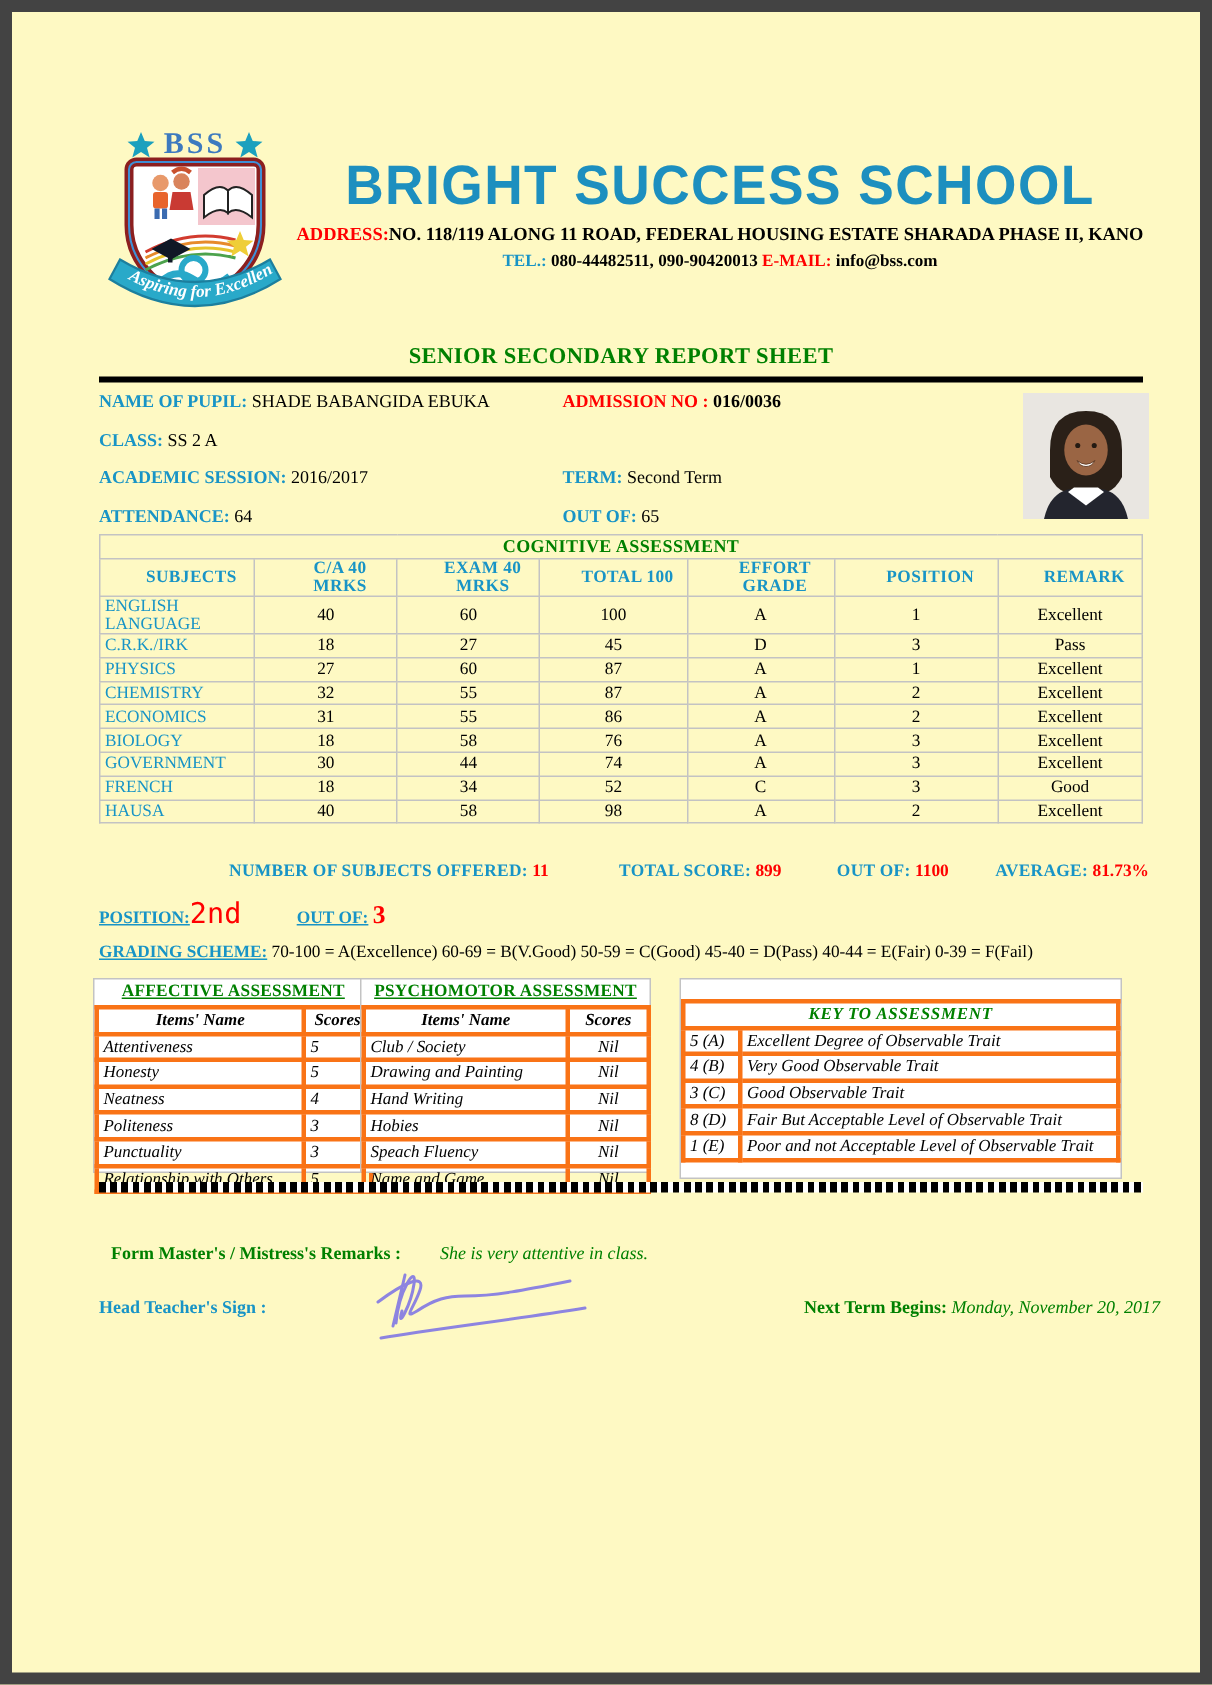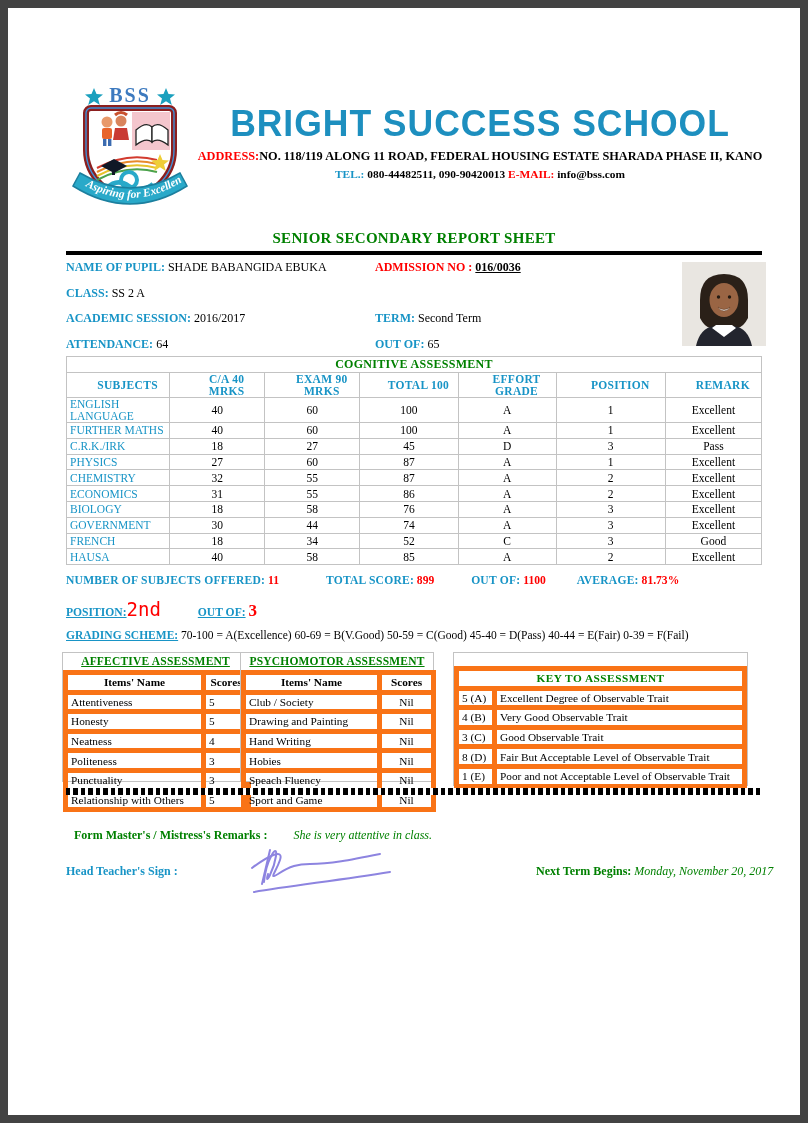--- a/index.html
+++ b/index.html
@@ -1,65 +1,65 @@
 <!DOCTYPE html>
 <html><head>
 <meta charset="utf-8">
 <style>
   html,body{margin:0;padding:0;}
   body{width:808px;height:1123px;background:#434343;position:relative;font-family:"Liberation Serif",serif;}
-  .page{position:absolute;left:8px;top:8px;width:792px;height:1107px;background:#ffffff;overflow:hidden;}
+  .page{position:absolute;left:8px;top:8px;width:792px;height:1107px;background:#fef9c3;overflow:hidden;}
   .abs{position:absolute;}
 
   
   .logo{left:55px;top:74px;width:134px;height:138px;}
   .header-text{left:185px;top:96px;width:574px;text-align:center;}
   .school-name{font-family:"Liberation Sans",sans-serif;font-weight:bold;font-size:37px;line-height:40px;color:#1D8FBF;letter-spacing:1px;transform:scaleX(.96);transform-origin:center;white-space:nowrap;}
   .addr-line{font-size:12.3px;font-weight:bold;color:#000;margin-top:5px;white-space:nowrap;}
   .tel-line{font-size:11.4px;font-weight:bold;color:#000;margin-top:4px;white-space:nowrap;}
   .lbl-red{color:#FF0000;font-weight:bold;}
   .lbl-teal{color:#1894C6;font-weight:bold;}
   .report-title{left:58px;top:222px;width:696px;text-align:center;color:#008000;font-weight:bold;font-size:15px;letter-spacing:.3px;}
   .black-rule{left:58px;top:243px;width:696px;height:4px;background:#000;}
 
   
   .info{left:58px;top:252px;width:616px;font-size:12px;}
   .info-row{display:flex;height:25.5px;align-items:flex-start;}
   .info-left{width:309px;}
-  .bold{font-weight:bold;text-decoration:underline;}
+  .bold{font-weight:bold;}
   .photo{left:674px;top:254px;width:84px;height:84px;}
 
   
   .cog-wrap{left:58px;top:348px;width:696px;}
   table{border-collapse:collapse;table-layout:fixed;width:696px;}
   .cog-wrap td,.cog-wrap th{border:1px solid #c3c3c3;font-size:11.5px;height:14.8px;padding:0 2px;font-weight:normal;}
   .cog-title{color:#008000;font-weight:bold !important;font-size:12px !important;letter-spacing:.3px;text-align:center;}
   .cog-head th{color:#1894C6;font-weight:bold !important;letter-spacing:.3px;padding-left:21px;}
   .cog-wrap td{text-align:center;color:#000;}
   .cog-wrap td.subj{text-align:left;color:#1894C6;padding-left:3px;}
 
   
-  .summary-row{left:58px;top:566px;width:700px;font-size:11.6px;white-space:nowrap;}
+  .summary-row{left:58px;top:566px;width:700px;font-size:11.6px;white-space:nowrap;text-align:right;}
   .summary-row .lbl-teal{letter-spacing:.2px;}
   .val-red{color:#FF0000;font-weight:bold;}
   .sp1{margin-right:44px;}.sp2{margin-right:34px;}.sp3{margin-right:28px;}
   .position-row{left:58px;top:590px;font-size:11.6px;white-space:nowrap;}
   .u{text-decoration:underline;}
   .pos-val{font-family:"DejaVu Sans Mono",monospace;font-size:19px;color:#FF0000;}
   .pos-out{font-size:17px;color:#FF0000;font-weight:bold;}
   .grading-row{left:58px;top:621px;font-size:11.5px;white-space:nowrap;}
 
   
   .box{border:1px solid #c3c3c3;position:absolute;background:#fff;}
   .boxA{left:54px;top:644px;width:185px;height:128px;}
   .boxB{left:232px;top:644px;width:192px;height:128px;}
   .boxC{left:445px;top:644px;width:293px;height:132px;}
   .box-title{color:#008000;font-weight:bold;font-size:11.5px;text-align:center;text-decoration:underline;height:17px;line-height:17px;letter-spacing:.2px;}
   .mini{width:100%;}
-  .mini th,.mini td{border:5px solid #f97316;font-size:11.3px;height:14.6px;padding:0 3px;}
+  .mini th,.mini td{border:3px solid #f97316;font-size:11.3px;height:14.6px;padding:0 3px;font-style:italic;}
   .mini th{font-weight:bold;text-align:center;}
   .mini td{font-weight:normal;}
   .boxB .score{text-align:center;}
   .boxC{padding-top:0;}
   .keytbl{margin-top:13px;width:293px;}
   .keytbl th{color:#008000;font-weight:bold;text-align:center;letter-spacing:.5px;}
   .keytbl td.code{width:38px;}
 
   
   .dash-bar{left:58px;top:780px;width:696px;height:7px;background:repeating-linear-gradient(90deg,#000 0 4.5px,#fff 4.5px 7.5px);}
@@ -156,49 +156,40 @@
           <col style="width:109px">
           <col style="width:96px">
         </colgroup>
       <tbody>
           <tr>
             <th class="cog-title" colspan="7">COGNITIVE ASSESSMENT</th>
           </tr>
       <tr class="cog-head">
             <th>SUBJECTS</th>
             <th>C/A 40 MRKS</th>
-            <th>EXAM 90 MRKS</th>
+            <th>EXAM 40 MRKS</th>
             <th>TOTAL 100</th>
             <th>EFFORT GRADE</th>
             <th>POSITION</th>
             <th>REMARK</th>
           </tr>
       </tbody>
         <tbody>
 
           <tr>
             <td class="subj">ENGLISH LANGUAGE</td>
             <td>40</td>
             <td>60</td>
             <td>100</td>
             <td>A</td>
             <td>1</td>
             <td>Excellent</td>
           </tr>
 
 
-          <tr>
-            <td class="subj">FURTHER MATHS</td>
-            <td>40</td>
-            <td>60</td>
-            <td>100</td>
-            <td>A</td>
-            <td>1</td>
-            <td>Excellent</td>
-          </tr>
 
           <tr>
             <td class="subj">C.R.K./IRK</td>
             <td>18</td>
             <td>27</td>
             <td>45</td>
             <td>D</td>
             <td>3</td>
             <td>Pass</td>
           </tr>
@@ -260,21 +251,21 @@
             <td>52</td>
             <td>C</td>
             <td>3</td>
             <td>Good</td>
           </tr>
 
           <tr>
             <td class="subj">HAUSA</td>
             <td>40</td>
             <td>58</td>
-            <td>85</td>
+            <td>98</td>
             <td>A</td>
             <td>2</td>
             <td>Excellent</td>
           </tr>
         </tbody>
     </table>
   </div>
 
   <div class="abs summary-row">
     <span class="sp1"><span class="lbl-teal">NUMBER OF SUBJECTS OFFERED:</span> <span class="val-red">11</span></span>
@@ -364,21 +355,21 @@
           </tr>
           <tr>
             <td>Hobies</td>
             <td class="score">Nil</td>
           </tr>
           <tr>
             <td>Speach Fluency</td>
             <td class="score">Nil</td>
           </tr>
           <tr>
-            <td>Sport and Game</td>
+            <td>Name and Game</td>
             <td class="score">Nil</td>
           </tr>
         </tbody>
     </table>
   </div>
 
   <div class="box boxC">
     <table class="mini keytbl">
       <colgroup>
           <col style="width:38px">

